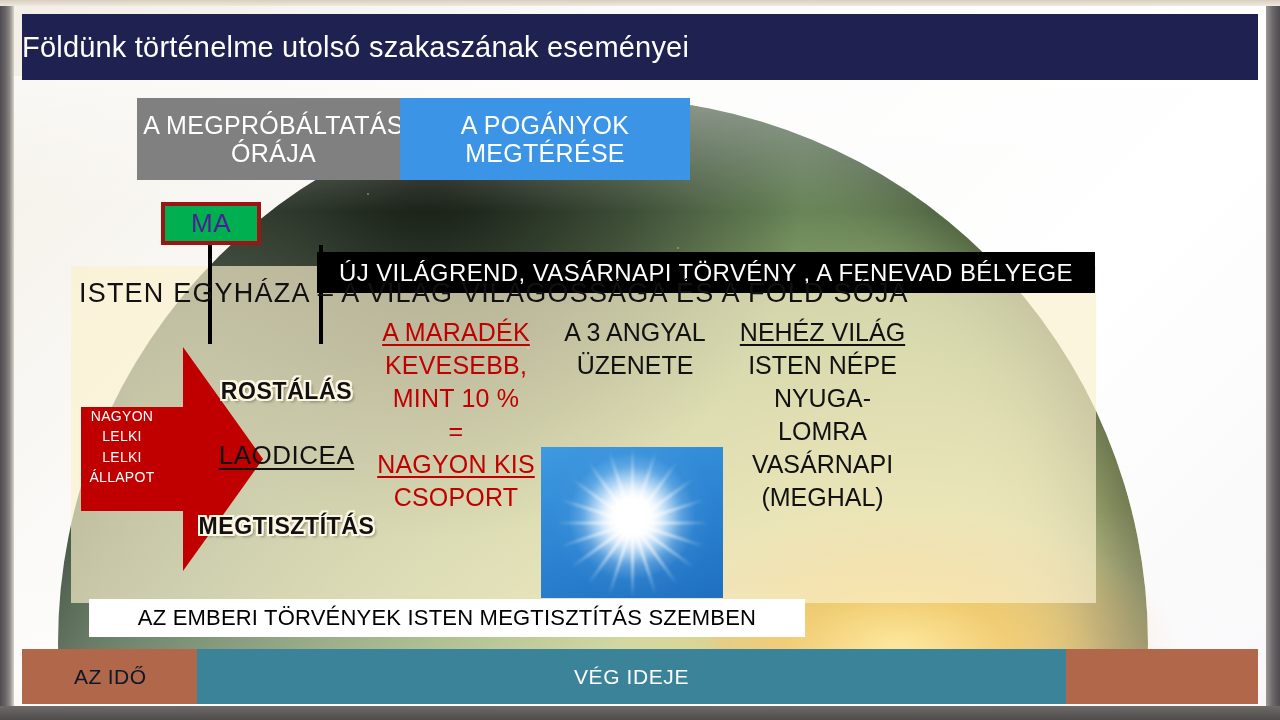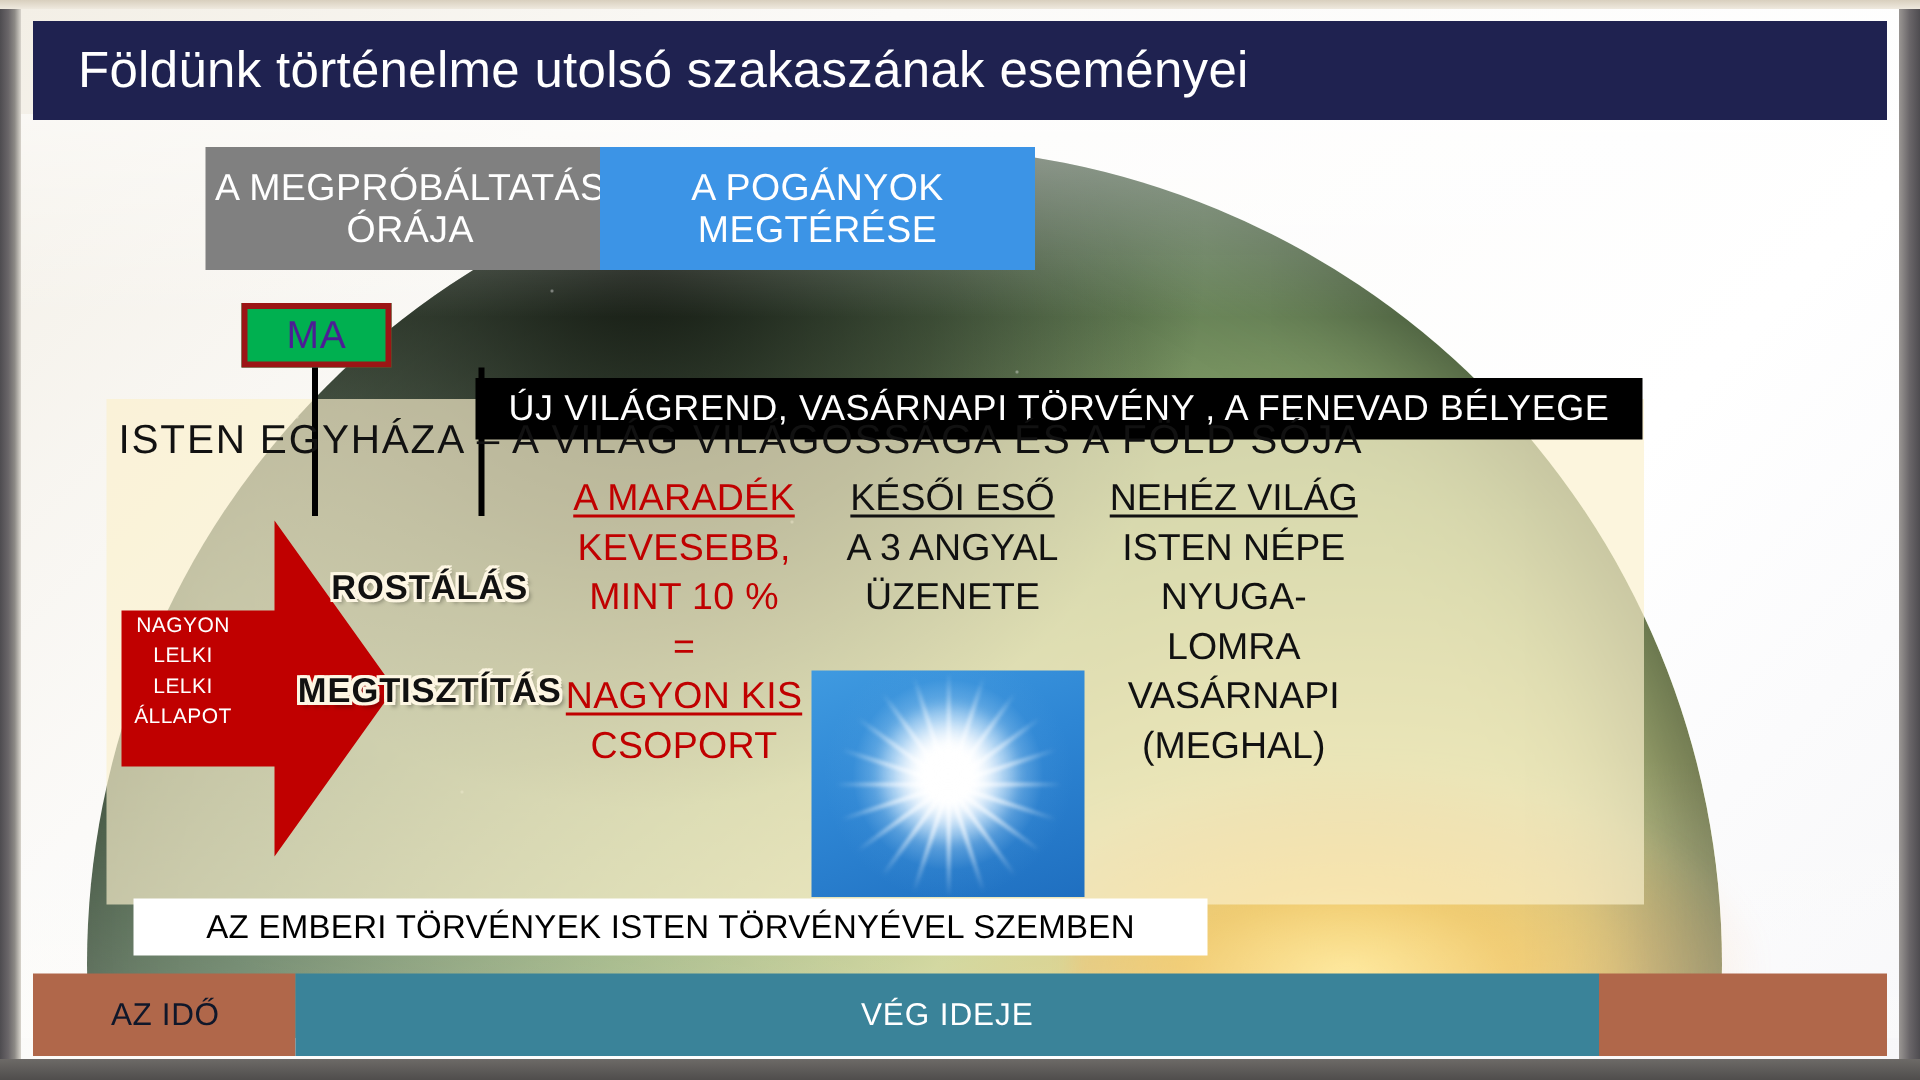--- a/index.html
+++ b/index.html
@@ -66,22 +66,22 @@
     background: linear-gradient(180deg, rgba(255,255,255,.55) 0%, rgba(255,255,255,0) 22%, rgba(255,255,255,0) 70%, rgba(255,255,255,.25) 100%);
   }
 
   
   #titlebar {
     position:absolute; left:8px; top:8px; width:1236px; height:66px;
     background:#1f2250;
     display:flex; align-items:center;
   }
   #title-text {
-    color:#ffffff; font-size:34px; font-weight:400; letter-spacing:.2px;
-    padding-left:30px; white-space:nowrap;
+    color:#ffffff; font-size:29px; font-weight:400; letter-spacing:.2px;
+    white-space:nowrap;
     font-family:"Liberation Sans", sans-serif;
   }
 
   
   .topbox {
     position:absolute; display:flex; align-items:center; justify-content:center;
     text-align:center; color:#ffffff; font-size:25px; line-height:1.12;
     letter-spacing:.3px;
   }
   #box-gray { left:107px; top:92px; width:273px; height:82px; background:#808080;margin-left:16px; }
@@ -242,34 +242,34 @@
     </div>
     <div id="arrow-text">
       <div>NAGYON</div>
       <div>LELKI</div>
       <div>LELKI</div>
       <div>ÁLLAPOT</div>
     </div>
 
     <div id="col-a">
       <div class="outl">ROSTÁLÁS</div>
+      <div id="col-a-laodicea">LAODICEA</div>
       <div class="outl" id="col-a-meg">MEGTISZTÍTÁS</div>
     </div>
 
     <div id="col-b">
       <div class="u">A MARADÉK</div>
       <div>KEVESEBB,</div>
       <div>MINT 10 %</div>
       <div>=</div>
       <div class="u">NAGYON KIS</div>
       <div>CSOPORT</div>
     </div>
 
     <div id="col-c">
-      <div class="u">KÉSŐI  ESŐ</div>
       <div>A 3 ANGYAL</div>
       <div>ÜZENETE</div>
     </div>
 
     <div id="sun">
       <div class="ray" style="transform:rotate(0deg)"></div>
       <div class="ray" style="transform:rotate(18deg)"></div>
       <div class="ray" style="transform:rotate(36deg)"></div>
       <div class="ray" style="transform:rotate(54deg)"></div>
       <div class="ray" style="transform:rotate(72deg)"></div>
@@ -283,21 +283,21 @@
 
     <div id="col-d">
       <div class="u">NEHÉZ VILÁG</div>
       <div>ISTEN NÉPE</div>
       <div>NYUGA-</div>
       <div>LOMRA</div>
       <div>VASÁRNAPI</div>
       <div>(MEGHAL)</div>
     </div>
 
-    <div id="whitestrip">AZ EMBERI TÖRVÉNYEK ISTEN TÖRVÉNYÉVEL SZEMBEN</div>
+    <div id="whitestrip">AZ EMBERI TÖRVÉNYEK ISTEN MEGTISZTÍTÁS SZEMBEN</div>
 
     <div id="timeline">
       <div id="tl-left">
         <span>AZ IDŐ</span>
       </div>
       <div id="tl-mid">
         <span>VÉG IDEJE</span>
       </div>
       <div id="tl-right"></div>
     </div>

